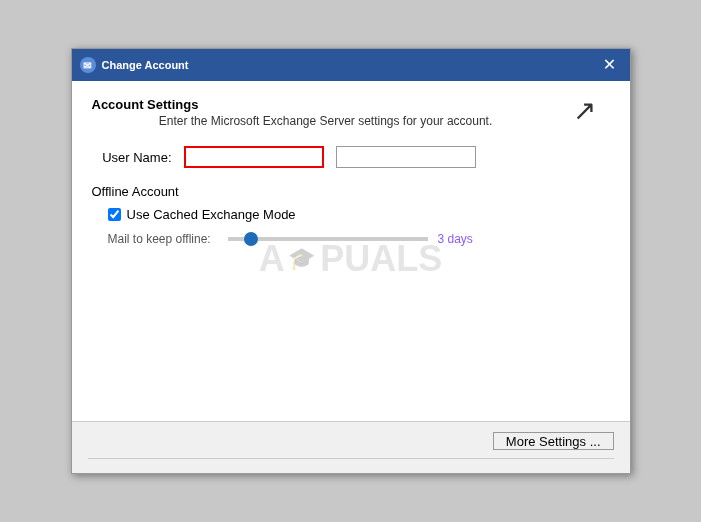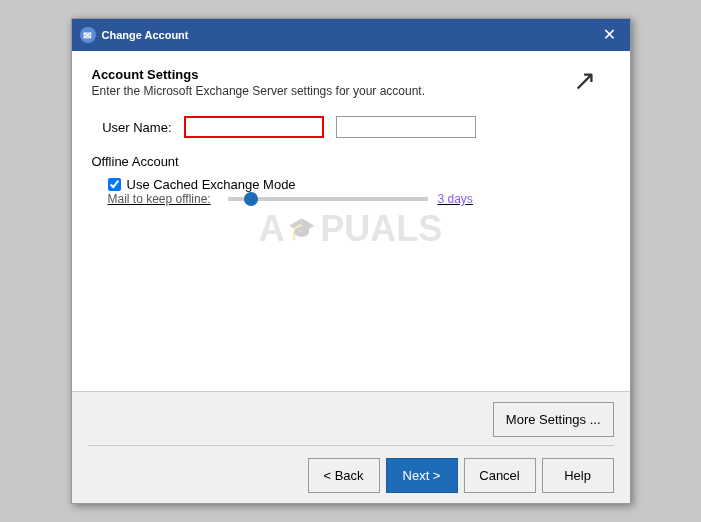--- a/index.html
+++ b/index.html
@@ -78,20 +78,21 @@
     }
     .section-title {
       font-weight: bold;
       font-size: 13px;
       margin-bottom: 2px;
     }
     .section-subtitle {
       font-size: 12px;
       color: #333;
       margin-bottom: 18px;
+      text-align: center;
     }
     .field-row {
       display: flex;
       align-items: center;
       margin-bottom: 16px;
       gap: 12px;
     }
     .field-label {
       font-size: 13px;
       min-width: 80px;
@@ -121,30 +122,30 @@
     .offline-title {
       font-size: 13px;
       font-weight: normal;
       margin-bottom: 8px;
     }
     .checkbox-row {
       display: flex;
       align-items: center;
       gap: 6px;
       margin-left: 16px;
+      margin-bottom: 10px;
     }
     .checkbox-row input[type="checkbox"] {
       margin: 0;
     }
     .slider-row {
       display: flex;
       align-items: center;
       gap: 10px;
       margin-left: 16px;
-      text-decoration: underline;
     }
     .slider-label {
       font-size: 12px;
       color: #555;
       min-width: 110px;
     }
     .slider-input {
       -webkit-appearance: none;
       width: 200px;
       height: 4px;
@@ -217,21 +218,21 @@
       display: flex;
       align-items: center;
     }
     .button-row {
       display: flex;
       justify-content: flex-end;
       gap: 6px;
     }
     .btn {
       min-width: 72px;
-      height: 35px;
+      height: 18px;
       padding: 0 12px;
       font-size: 13px;
       cursor: pointer;
       border: 1px solid #999;
       background: #f0f0f0;
       display: flex;
       align-items: center;
       justify-content: center;
     }
     .btn-primary {
@@ -293,20 +294,14 @@
     <div class="side-icon">
       <div class="cursor-icon">↖</div>
     </div>
   </div>
 
   <div class="bottom-bar">
     <div class="more-settings-row">
       <button class="more-settings-btn btn">More Settings ...</button>
     </div>
     <hr class="divider">
-    <div class="button-row">
-      <button class="btn">&lt; Back</button>
-      <button class="btn btn-primary">Next &gt;</button>
-      <button class="btn">Cancel</button>
-      <button class="btn">Help</button>
-    </div>
   </div>
 </div>
 
 </body></html>

